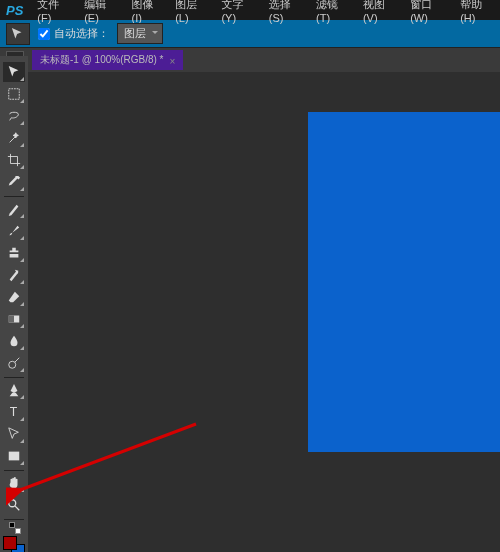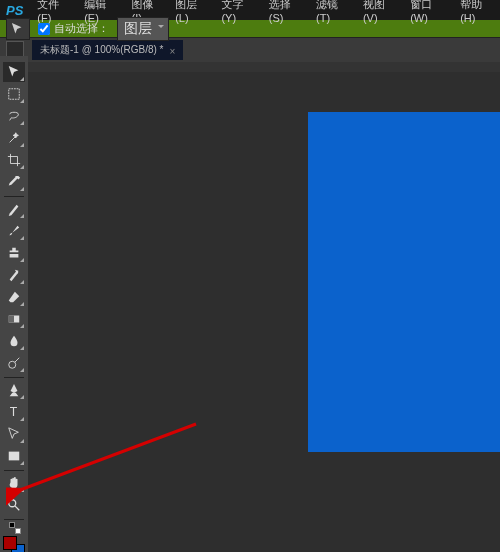--- a/index.html
+++ b/index.html
@@ -1,29 +1,29 @@
 <!DOCTYPE html>
 <html><head>
 <meta charset="utf-8">
 <style>
 *{margin:0;padding:0;box-sizing:border-box;font-family:"Microsoft YaHei",sans-serif;}
 body{background:#333;width:500px;height:552px;overflow:hidden;position:relative;}
 .menubar{background:#1a1a1a;height:20px;display:flex;align-items:center;padding-left:0;}
 .logo{color:#29a8e0;font-weight:bold;font-size:13px;font-style:italic;padding:0 6px;}
 .menu-item{color:#ccc;font-size:11px;padding:0 8px;cursor:pointer;}
-.optbar{background:#4d7c0f;height:18px;display:flex;align-items:center;padding:0 6px;border-bottom:1px solid #222;}
+.optbar{background:#0369a1;height:28px;display:flex;align-items:center;padding:0 6px;border-bottom:1px solid #222;}
 .opt-tool{width:24px;height:22px;background:#3a3a3a;border:1px solid #222;margin-right:8px;display:flex;align-items:center;justify-content:center;}
 .opt-tool svg{width:14px;height:14px;}
 .chk{display:flex;align-items:center;color:#ddd;font-size:11px;margin-right:8px;}
 .chk input{margin-right:4px;width:12px;height:12px;}
-.sel{background:#555;border:1px solid #222;color:#ddd;font-size:14px;padding:2px 16px 2px 6px;margin-right:10px;position:relative;}
+.sel{background:#555;border:1px solid #222;color:#ddd;font-size:11px;padding:2px 16px 2px 6px;margin-right:10px;position:relative;}
 .sel:after{content:"";position:absolute;right:4px;top:7px;border:3px solid transparent;border-top-color:#aaa;}
 .tabbar{background:#3a3a3a;height:24px;display:flex;align-items:center;padding-left:6px;}
 .tab-ps{width:18px;height:18px;background:#2a2a2a;border:1px solid #555;margin-right:8px;}
-.tab{background:#0f172a;color:#bbb;font-size:10px;padding:3px 8px;display:flex;align-items:flex-end;}
+.tab{background:#4c1d95;color:#bbb;font-size:10px;padding:3px 8px;display:flex;align-items:flex-end;}
 .tab .x{margin-left:6px;color:#888;font-size:10px;cursor:pointer;}
 .work{position:absolute;left:28px;top:72px;right:0;bottom:0;background:#2e2e2e;}
 .canvas{position:absolute;left:280px;top:40px;width:220px;height:340px;background:#0b62cc;}
 .tools{position:absolute;left:0;top:56px;width:28px;background:#454545;display:flex;flex-direction:column;align-items:center;padding-top:6px;}
 .tool{width:22px;height:20px;margin:0 0 2px 0;display:flex;align-items:center;justify-content:center;cursor:pointer;position:relative;}
 .tool.sel-t{background:#2a2a2a;}
 .tool svg{width:14px;height:14px;}
 .tool .tri{position:absolute;right:1px;bottom:1px;width:0;height:0;border:2px solid transparent;border-right-color:#aaa;border-bottom-color:#aaa;}
 .sep{width:20px;height:1px;background:#222;margin:2px 0;}
 .sw{position:relative;width:22px;height:22px;margin:2px 0;}

